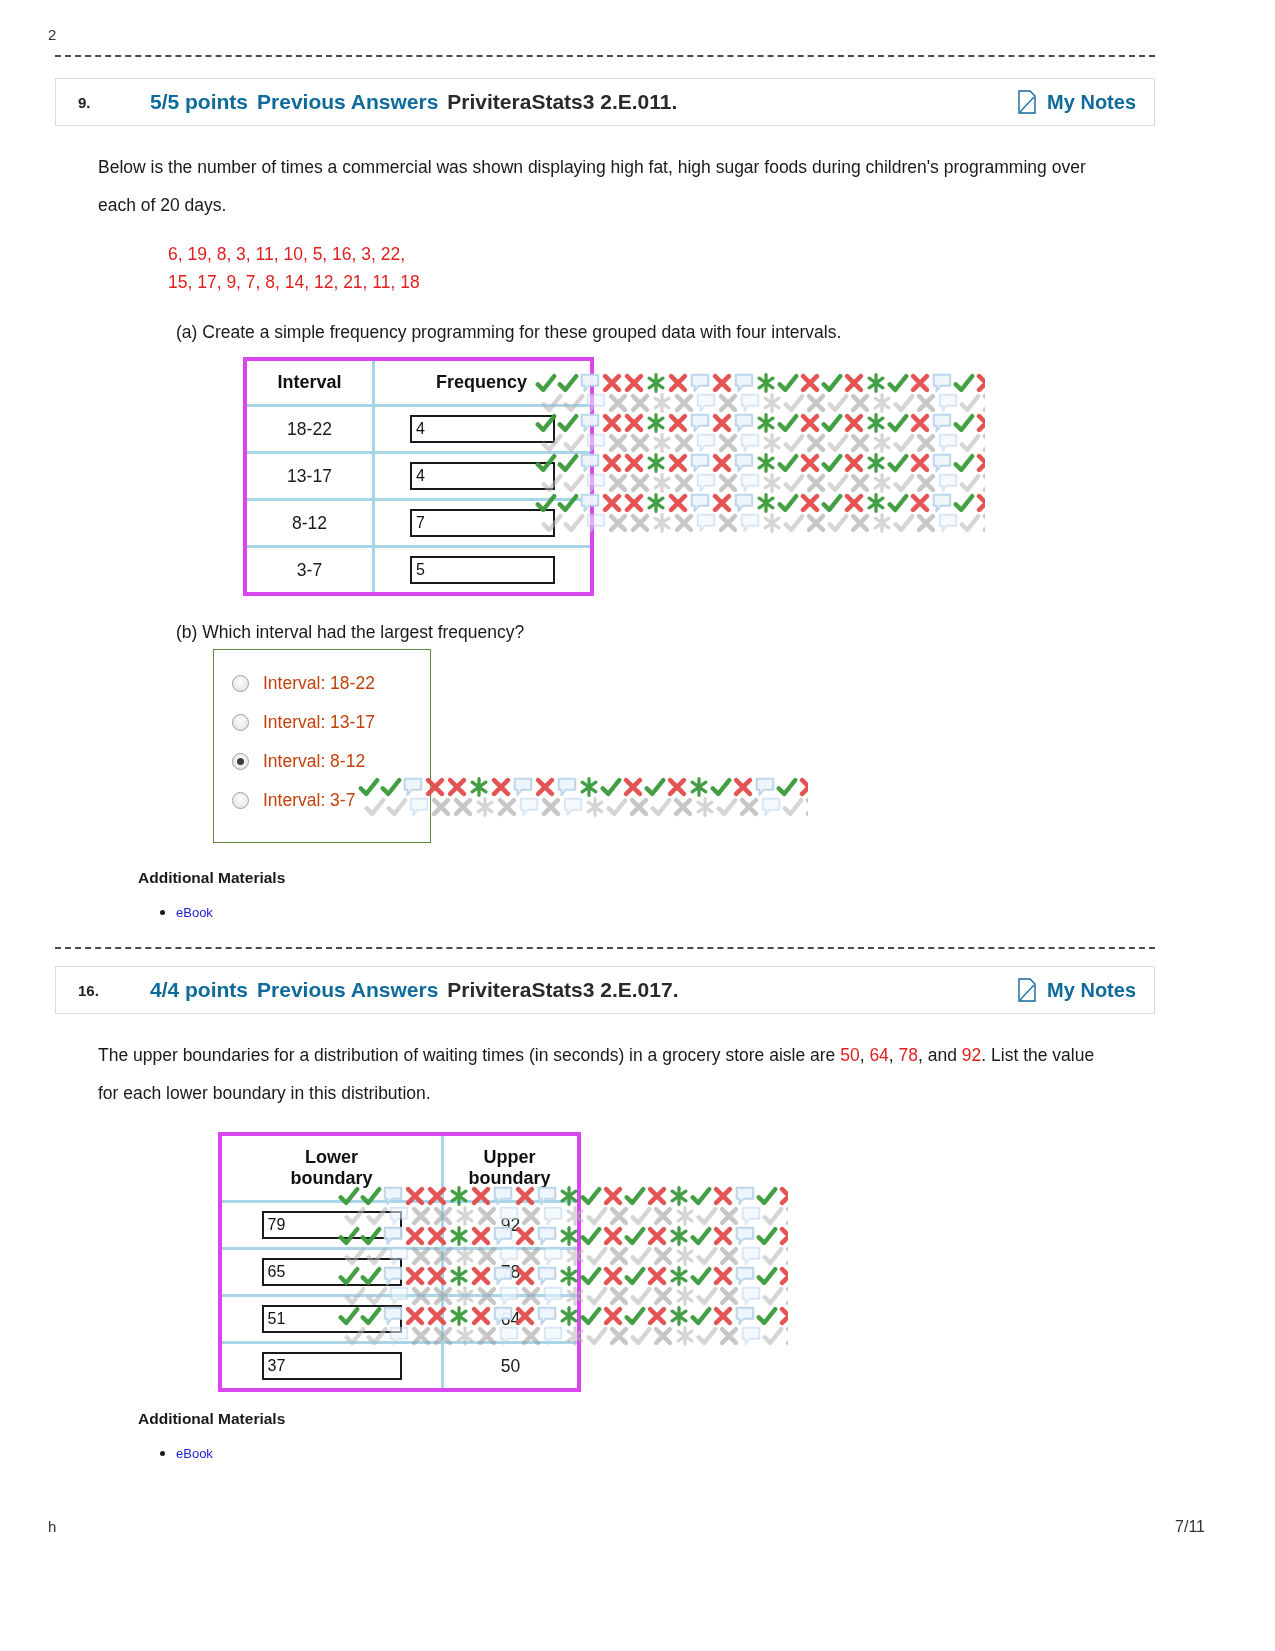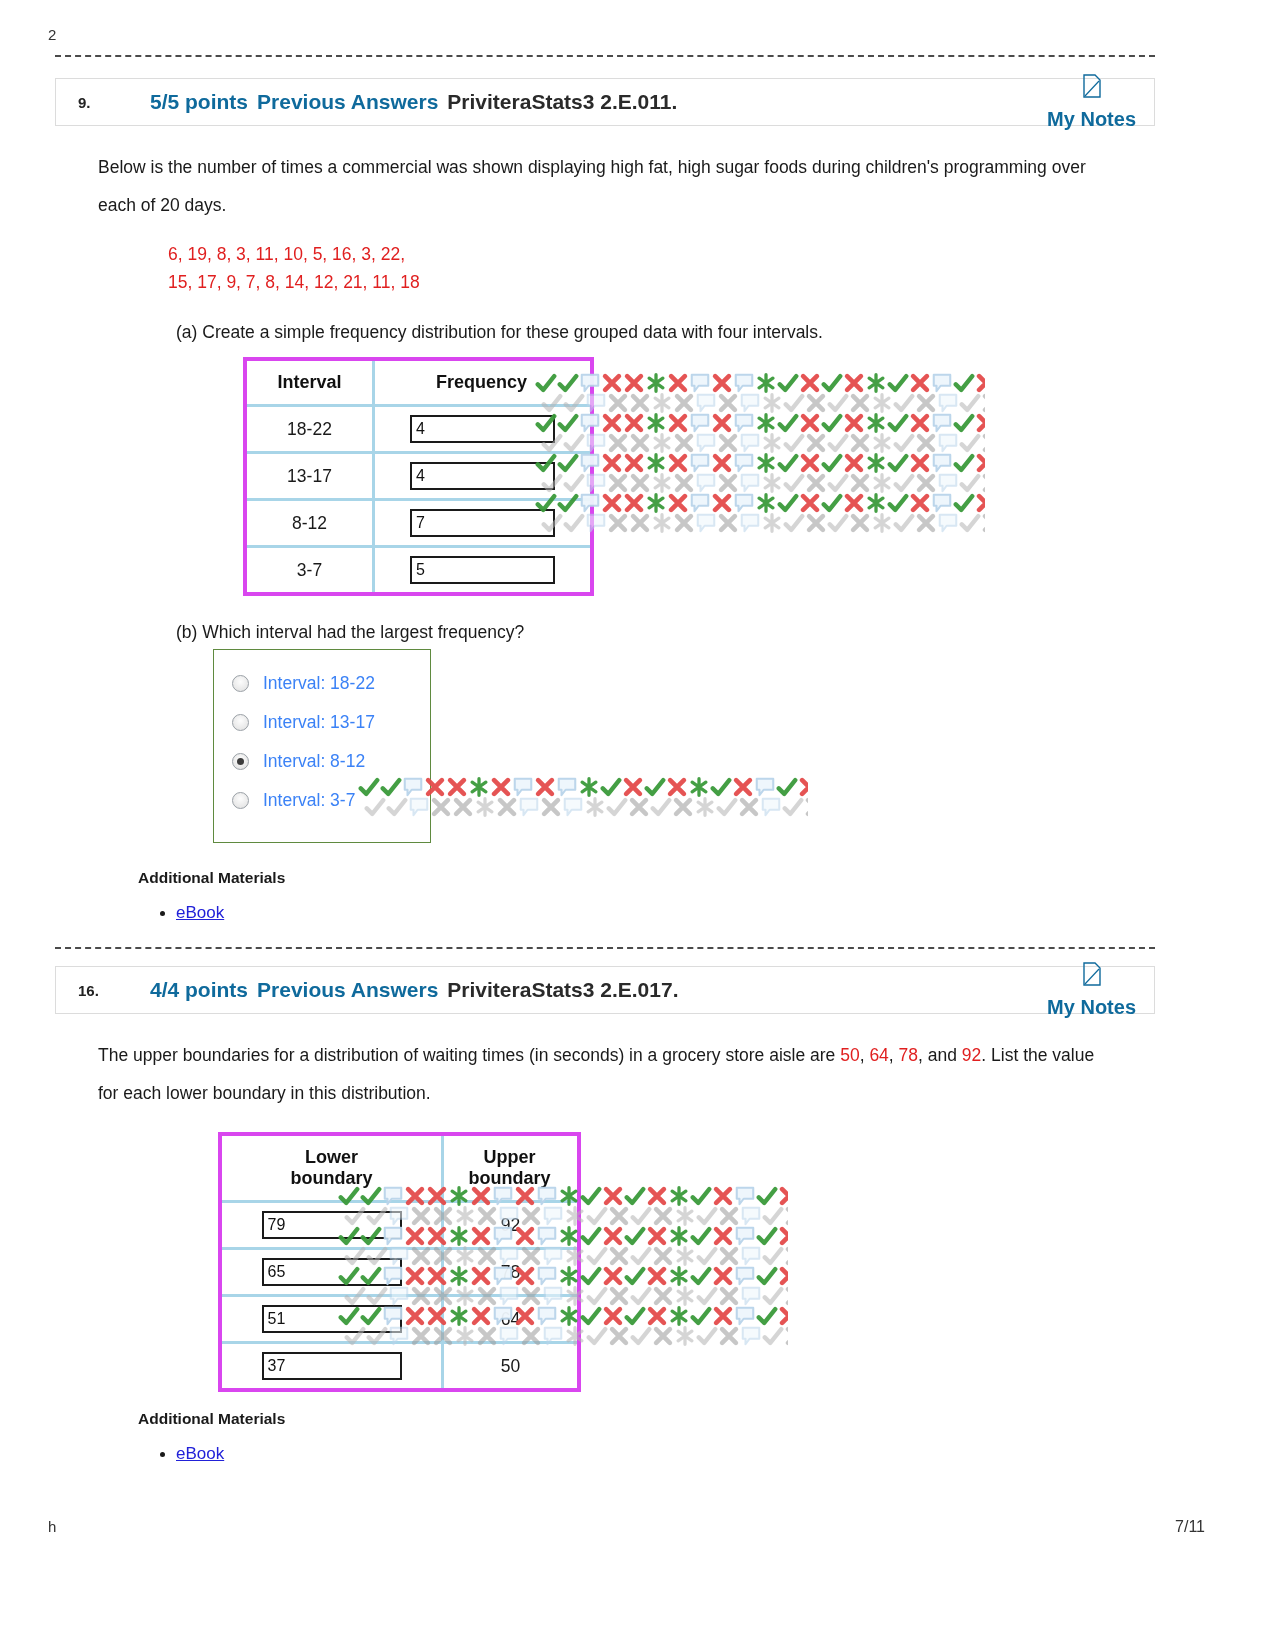--- a/index.html
+++ b/index.html
@@ -67,21 +67,20 @@
   }
   .q-code {
     font-size: 21px; font-weight: bold;
     color: #2a2a2a;
   }
   .q-spacer { flex: 1 1 auto; }
   .my-notes {
     display: flex; align-items: center; gap: 10px;
     color: #0f6a9c; font-size: 20px; font-weight: bold;
     cursor: pointer;
-    flex-direction: column;
   }
   .note-icon { display: inline-block; width: 20px; height: 24px; }
 
   
   .q-body { padding-left: 43px; padding-top: 22px; }
   .prompt {
     font-size: 17.5px; line-height: 38px; color: #1a1a1a;
     max-width: 1000px;
   }
   .red { color: #e01f1f; }
@@ -138,21 +137,21 @@
   
   .radio-box {
     margin-left: 115px; margin-top: 6px;
     border: 1px solid #5f8a3f;
     width: 218px; padding: 14px 0 22px 0;
     background: #fff;
   }
   .radio-row {
     display: flex; align-items: center;
     padding: 9px 0 9px 18px;
-    font-size: 17.5px; color: #3b82f6;
+    font-size: 17.5px; color: #c2410c;
     white-space: nowrap;
   }
   .radio-dot {
     width: 17px; height: 17px; border-radius: 50%;
     border: 1px solid #9aa0a6;
     background: radial-gradient(circle at 50% 38%, #fdfdfd 0%, #e6e6e6 75%, #d6d6d6 100%);
     margin-right: 14px; flex: none;
     position: relative;
   }
   .radio-dot.sel::after {
@@ -162,22 +161,22 @@
   }
 
   
   .addl {
     font-size: 15.5px; font-weight: bold; color: #1a1a1a;
     margin-left: 40px; margin-top: 26px;
   }
   .mat-list { margin: 16px 0 0 78px; padding: 0; list-style: disc; }
   .mat-list li { margin-bottom: 4px; }
   .mat-link {
-    color: #2121d8; text-decoration: underline;
-    font-size: 17px; cursor: pointer;
+    color: #2121d8; 
+    font-size: 13px; cursor: pointer;
   }
 
   
   .pagenum {
     position: absolute; right: 70px; top: 1518px;
     font-size: 16px; color: #333;
   }
 
   
   .artifact {
@@ -214,21 +213,21 @@
         <span>My Notes</span>
       </span>
     </div>
 
     <div class="q-body">
       <div class="prompt">Below is the number of times a commercial was shown displaying high fat, high sugar foods during children's programming over each of 20 days.</div>
 
       <div class="data-line">6, 19, 8, 3, 11, 10, 5, 16, 3, 22,</div>
       <div class="data-line second">15, 17, 9, 7, 8, 14, 12, 21, 11, 18</div>
 
-      <div class="sub-q">(a) Create a simple frequency distribution for these grouped data with four intervals.</div>
+      <div class="sub-q">(a) Create a simple frequency programming for these grouped data with four intervals.</div>
 
       <div class="tbl-wrap">
         <table class="ans-table">
           <thead>
             <tr>
               <th class="interval-cell">Interval</th>
               <th class="freq-cell">Frequency</th>
             </tr>
           </thead>
           <tbody>

